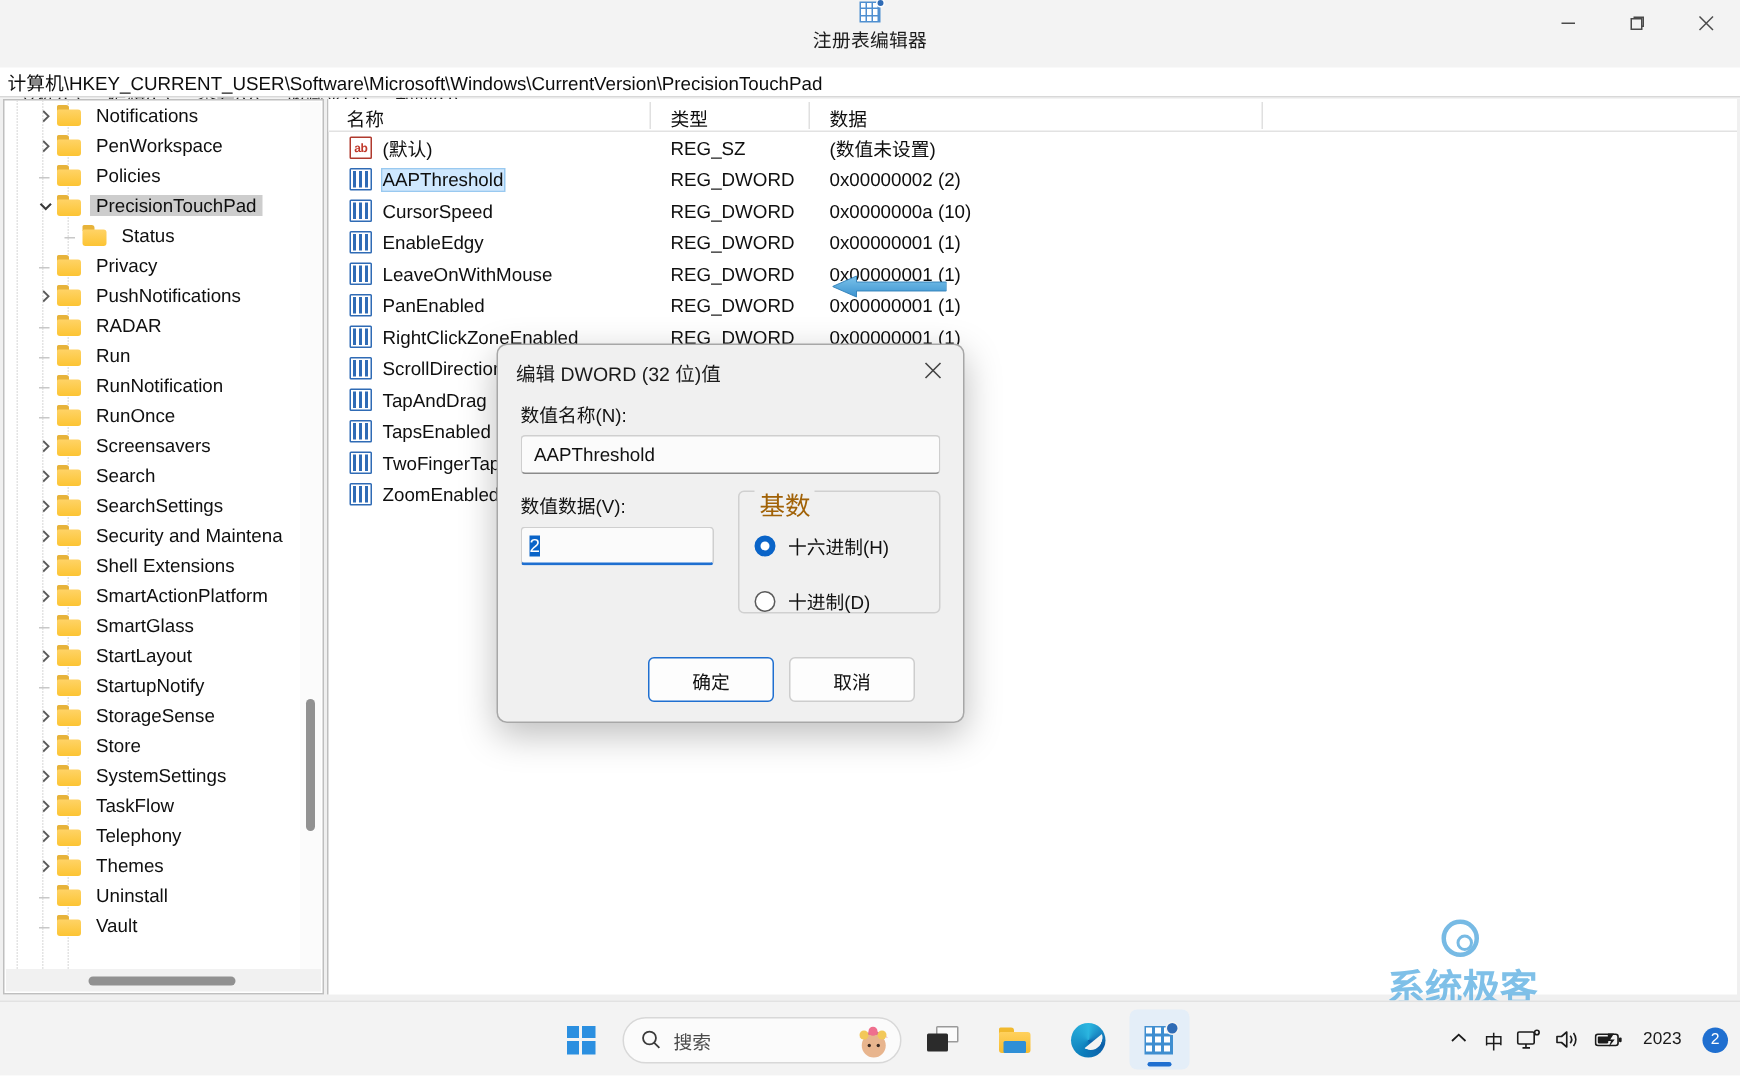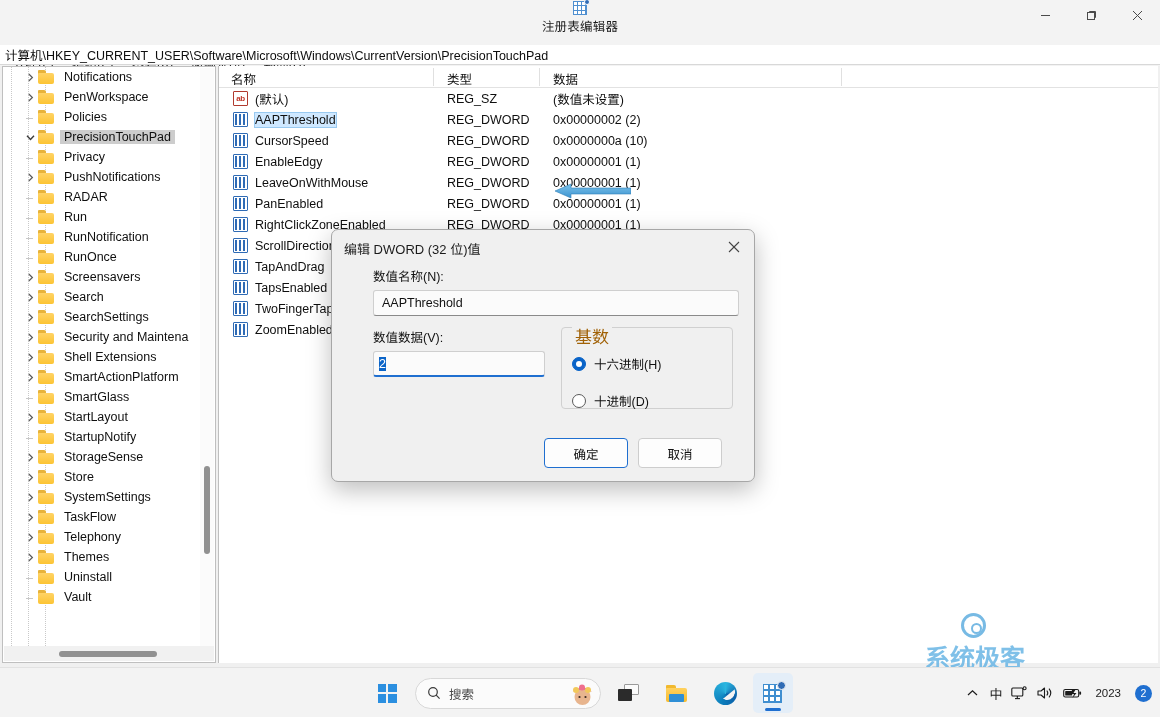--- a/index.html
+++ b/index.html
@@ -173,37 +173,37 @@
   }
   .lrow.selected .lname .txt {
     background: #cfe8ff; outline: 1px solid #99c9f0;
   }
   .arrow-anno {
     position: absolute; left: 336px; top: 117px; width: 76px; height: 16px;
   }
 
   
   .dlg {
-    position: absolute; left: 331px; top: 229px; width: 424px; height: 253px;
+    position: absolute; left: 331px; top: 229px; width: 312px; height: 253px;
     background: #f0f0f0; border: 1px solid #a7a7a7; border-radius: 7px;
     box-shadow: 0 8px 24px rgba(0,0,0,.26);
     overflow: hidden;
   }
   .dlg-title {
     height: 36px; display: flex; align-items: center; position: relative;
   }
   .dlg-title .t {
     font-size: 13px; color: #1b1b1b; margin-left: 12px;
   }
   .dlg-close {
     position: absolute; right: 0; top: 0; width: 40px; height: 34px;
     display: flex; align-items: center; justify-content: center; color: #444;
     border-top-right-radius: 7px;
   }
-  .dlg-body { position: relative; padding: 0 15px; margin-left: 26px; }
+  .dlg-body { position: relative; padding: 0 15px; }
   .fld-label { font-size: 12.5px; color: #121212; margin-bottom: 5px; }
   .txtinput {
     height: 26px; background: #fbfbfb; border: 1px solid #cfcfcf;
     border-bottom: 1px solid #8a8a8a; border-radius: 3px;
     font-size: 12.5px; color: #111; display: flex; align-items: center; padding: 0 8px;
   }
   .dlg-row { display: flex; gap: 16px; margin-top: 11px; }
   .val-col { width: 172px; }
   .valinput {
     height: 26px; background: #fbfbfb; border: 1px solid #cfcfcf;
@@ -442,20 +442,29 @@
               <span class="chev">
                 <svg width="9" height="9" viewBox="0 0 9 9">
                   <path d="M1 2.8 L4.5 6.4 L8 2.8" fill="none" stroke="#3a3a3a" stroke-width="1.4"></path>
                 </svg>
               </span>
               <span class="folder">
                 <i class="tab"></i>
                 <i class="body"></i>
               </span>
               <span class="tree-label">PrecisionTouchPad</span>
+            </div>
+            <div class="tree-row">
+              <span class="ind" style="width:34px"></span>
+              <span class="dash-stub"></span>
+              <span class="folder">
+                <i class="tab"></i>
+                <i class="body"></i>
+              </span>
+              <span class="tree-label">Status</span>
             </div>
             <div class="tree-row">
               <span class="ind" style="width:17px"></span>
               <span class="dash-stub"></span>
               <span class="folder">
                 <i class="tab"></i>
                 <i class="body"></i>
               </span>
               <span class="tree-label">Privacy</span>
             </div>

